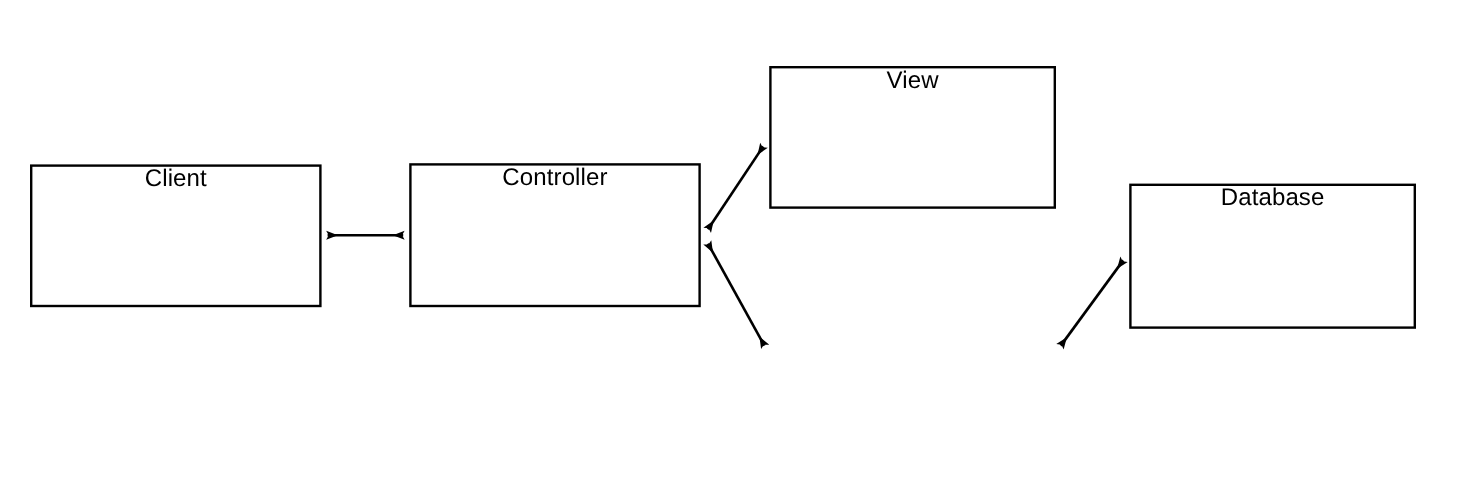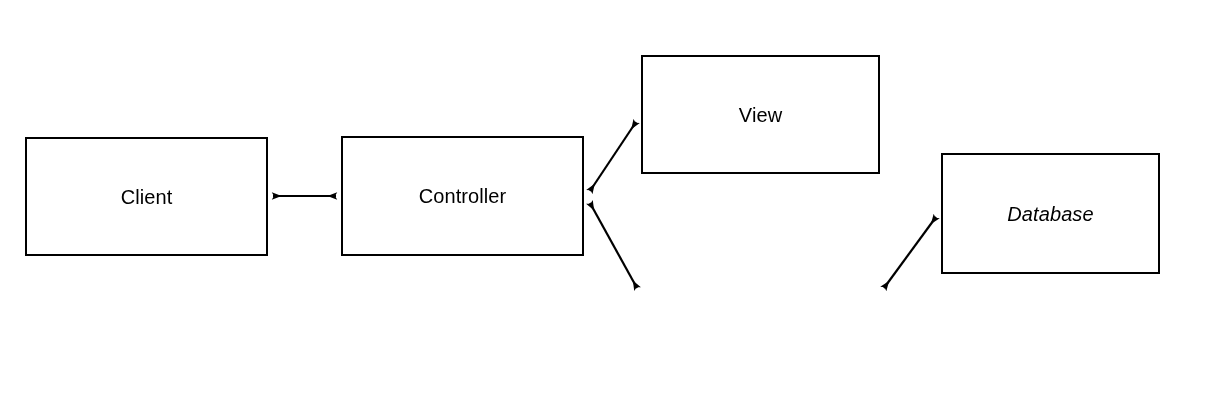--- a/index.html
+++ b/index.html
@@ -21,21 +21,20 @@
     top: 0;
     width: 1232px;
     height: 410px;
   }
   .node-box {
     position: absolute;
     box-sizing: border-box;
     background: #ffffff;
     border: 2px solid #000000;
     display: flex;
-    align-items: center;
     justify-content: center;
   }
   .node-label {
     font-family: "Liberation Sans", sans-serif;
     font-size: 20px;
     line-height: 1;
     color: #000000;
     white-space: nowrap;
     letter-spacing: 0.1px;
   }
@@ -70,17 +69,17 @@
 
   <div class="node-box" style="left:341px; top:136px; width:243px; height:120px;">
     <span class="node-label">Controller</span>
   </div>
 
   <div class="node-box" style="left:641px; top:55px; width:239px; height:119px;">
     <span class="node-label">View</span>
   </div>
 
 
-  <div class="node-box" style="left:941px; top:153px; width:219px; height:121px;font-style:italic;">
+  <div class="node-box" style="left:941px; top:153px; width:239px; height:121px;">
     <span class="node-label">Database</span>
   </div>
 
 </div>
 
 </body></html>

